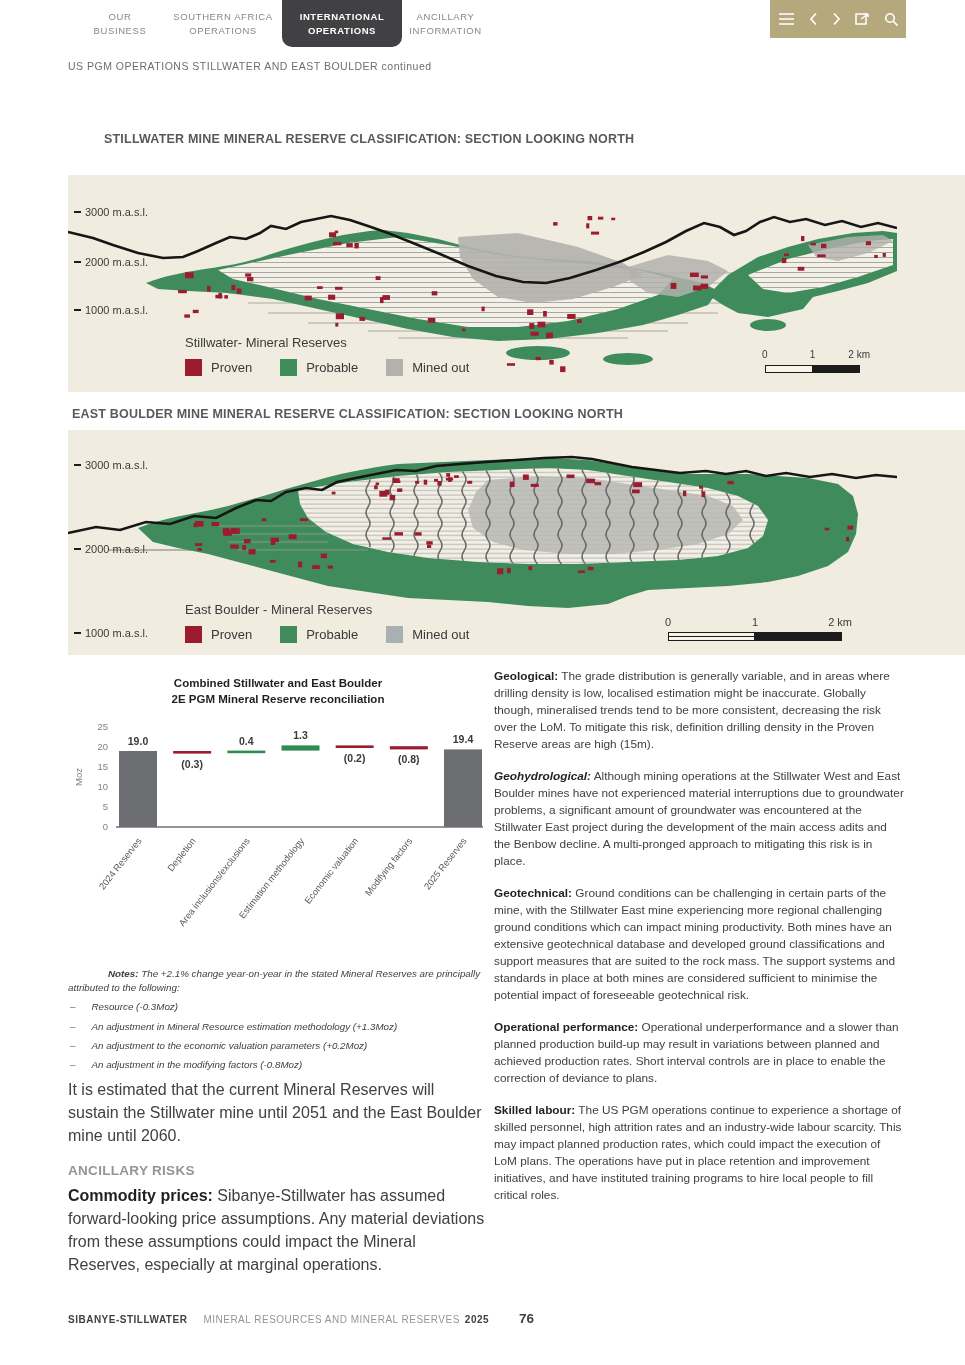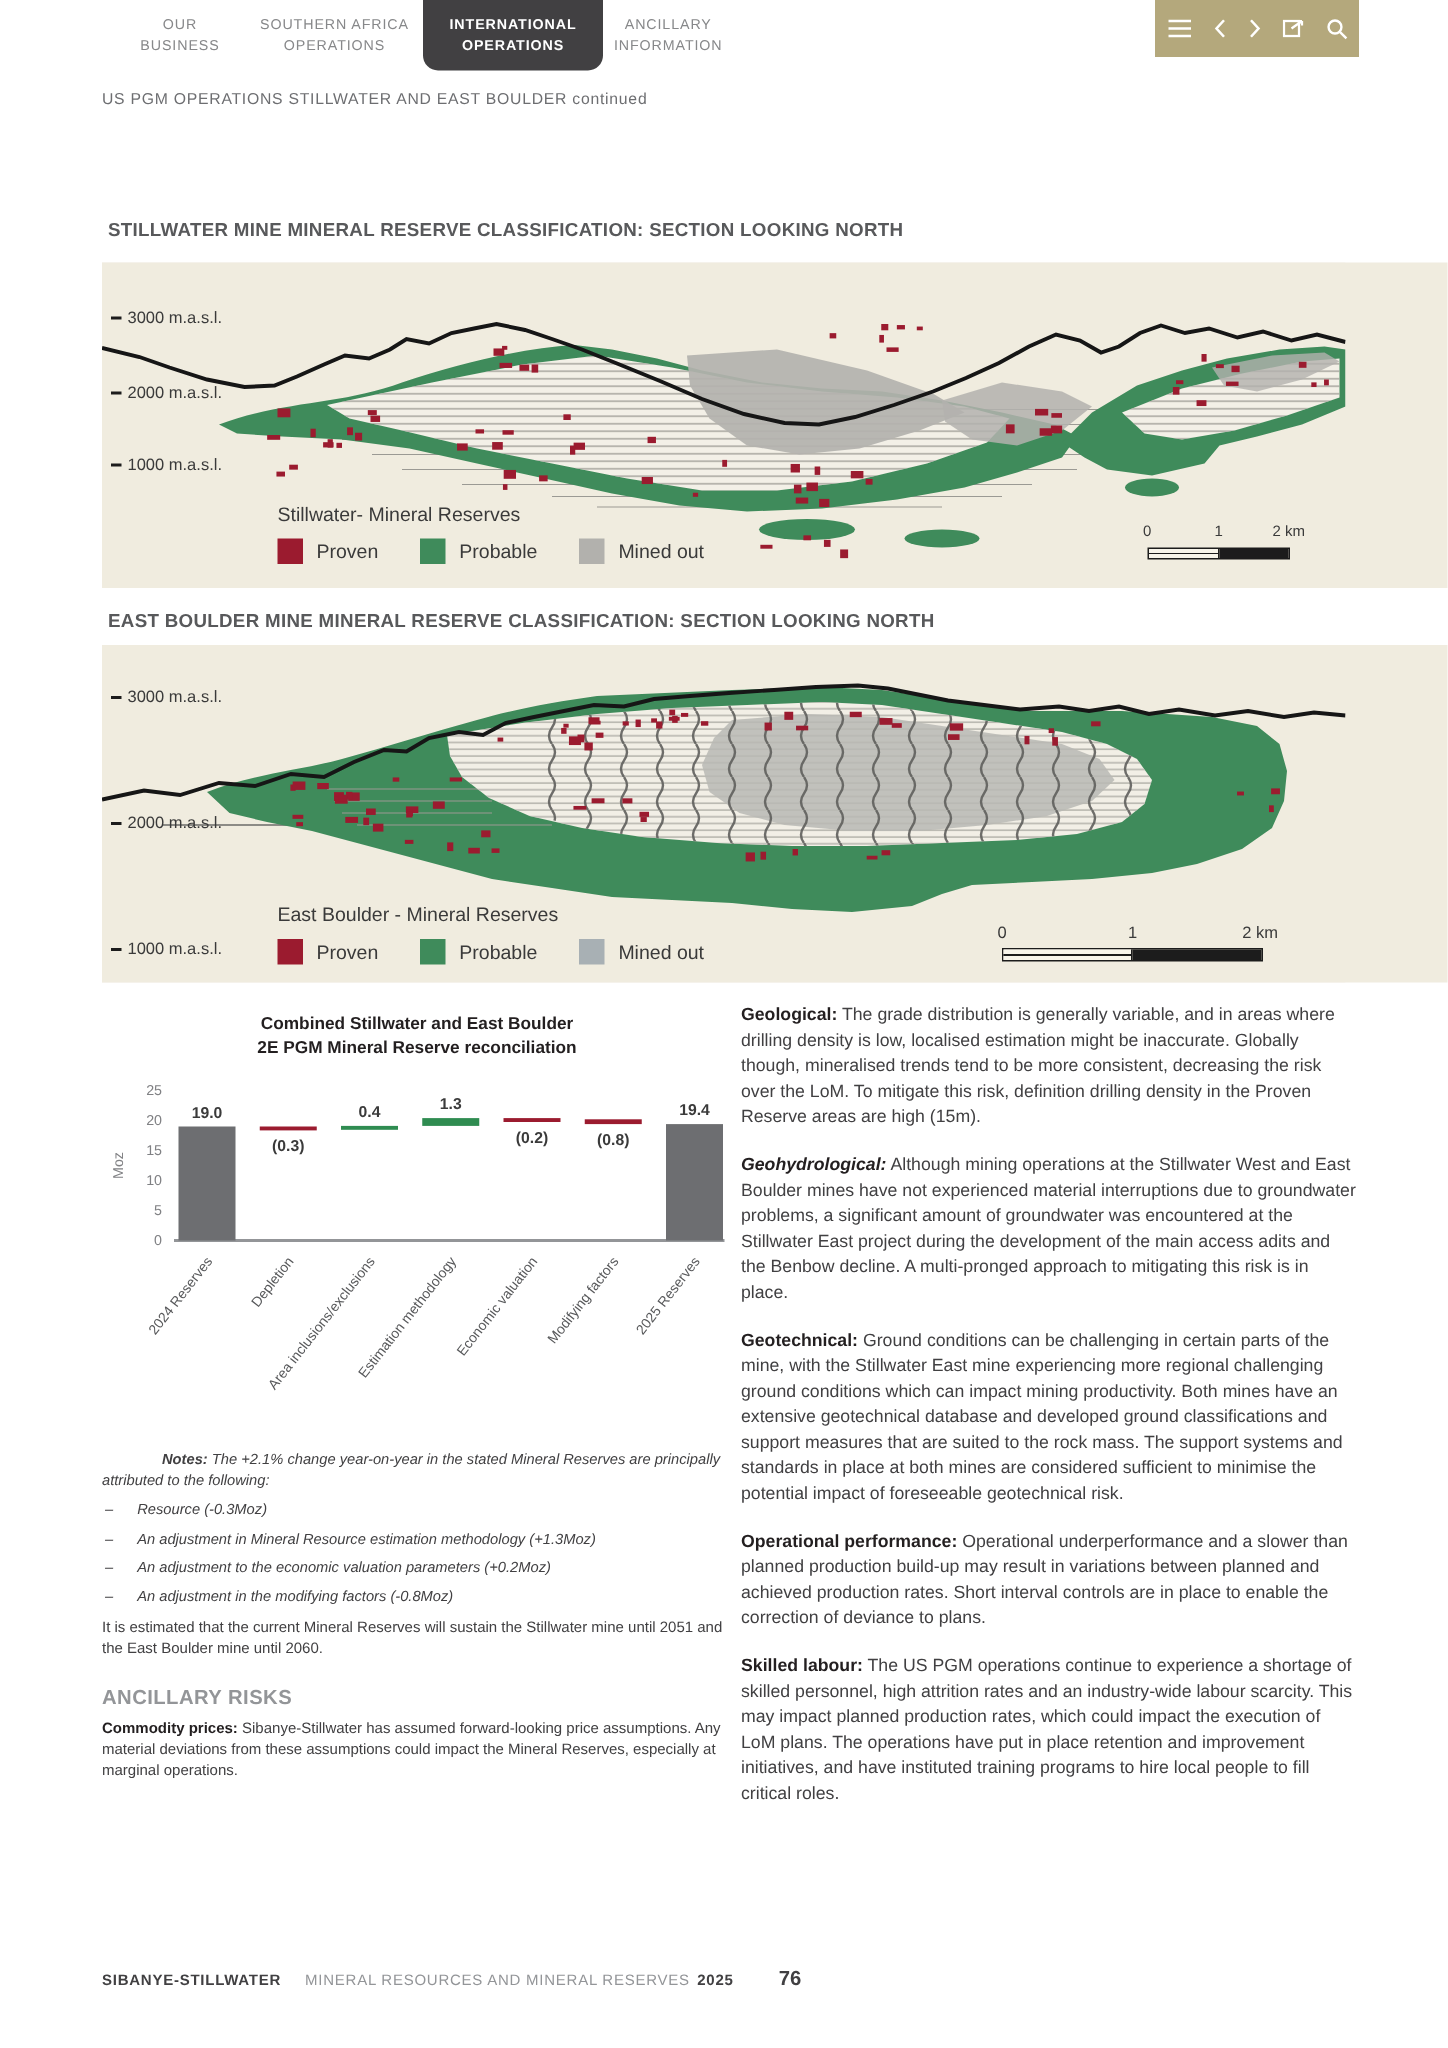--- a/index.html
+++ b/index.html
@@ -16,21 +16,21 @@
   #tab3 { left:398px; width:95px;  }
 
   .toolbar { position:absolute; top:0; left:770px; width:136px; height:38px; background:#b4a87c;
              display:flex; align-items:center; justify-content:center; gap:14px; }
   .toolbar svg { display:block; }
 
   .breadcrumb { position:absolute; top:60px; left:68px; font-size:10.5px; letter-spacing:.5px; color:#6d6e71; }
 
   
   .sec-title { position:absolute; left:72px; font-size:12.5px; font-weight:bold; color:#58595b; letter-spacing:.2px; }
-  #title1 { top:146px; }
+  #title1 { top:132px;margin-left:32px; }
   #title2 { top:407px; }
 
   
   .fig { position:absolute; left:68px; width:958px; background:#f0ecdf;padding-left:11px; }
   #fig1 { top:175px; height:217px; }
   #fig2 { top:430px; height:225px; }
   .fig svg.scene { position:absolute; top:0; left:0; }
 
   .elev { position:absolute; left:6px; display:flex; align-items:center; gap:4px;
           font-size:11px; color:#3a3a3a; }
@@ -57,21 +57,21 @@
 
   .chart-title { text-align:center; font-weight:bold; font-size:11.5px; color:#231f20; line-height:1.35; margin-top:6px; }
   #waterfall-svg { display:block; margin-top:4px; }
 
   .notes { margin-top:4px; font-style:italic; font-size:9.8px; color:#414042; line-height:1.45; }
   .notes .n-lead { font-weight:bold;margin-left:40px; }
   .note-item { display:flex; gap:16px; margin-top:5px; padding-left:2px; }
   .note-dash { flex:0 0 auto; }
 
   .gray-head { margin-top:16px; font-size:13.5px; font-weight:bold; color:#939598; letter-spacing:.3px; }
-  .body-par { margin-top:7px; font-size:10px; line-height:1.42; color:#414042; }
+  .body-par { margin-top:7px; font-size:16px; line-height:1.42; color:#414042; }
   .body-par b { color:#231f20; }
 
   .risk-par { margin-bottom:15px; font-size:11.8px; line-height:1.44; color:#414042; }
   .risk-par b { color:#231f20; }
   .risk-par b.it { font-style:italic; }
 
   
   .footer { position:absolute; top:1311px; left:68px; font-size:10px; letter-spacing:.5px; color:#939598; display:flex; align-items:baseline; }
   .footer .brand { color:#414042; font-weight:bold; margin-right:16px; }
   .footer .year  { color:#414042; font-weight:bold; margin-left:5px; }

